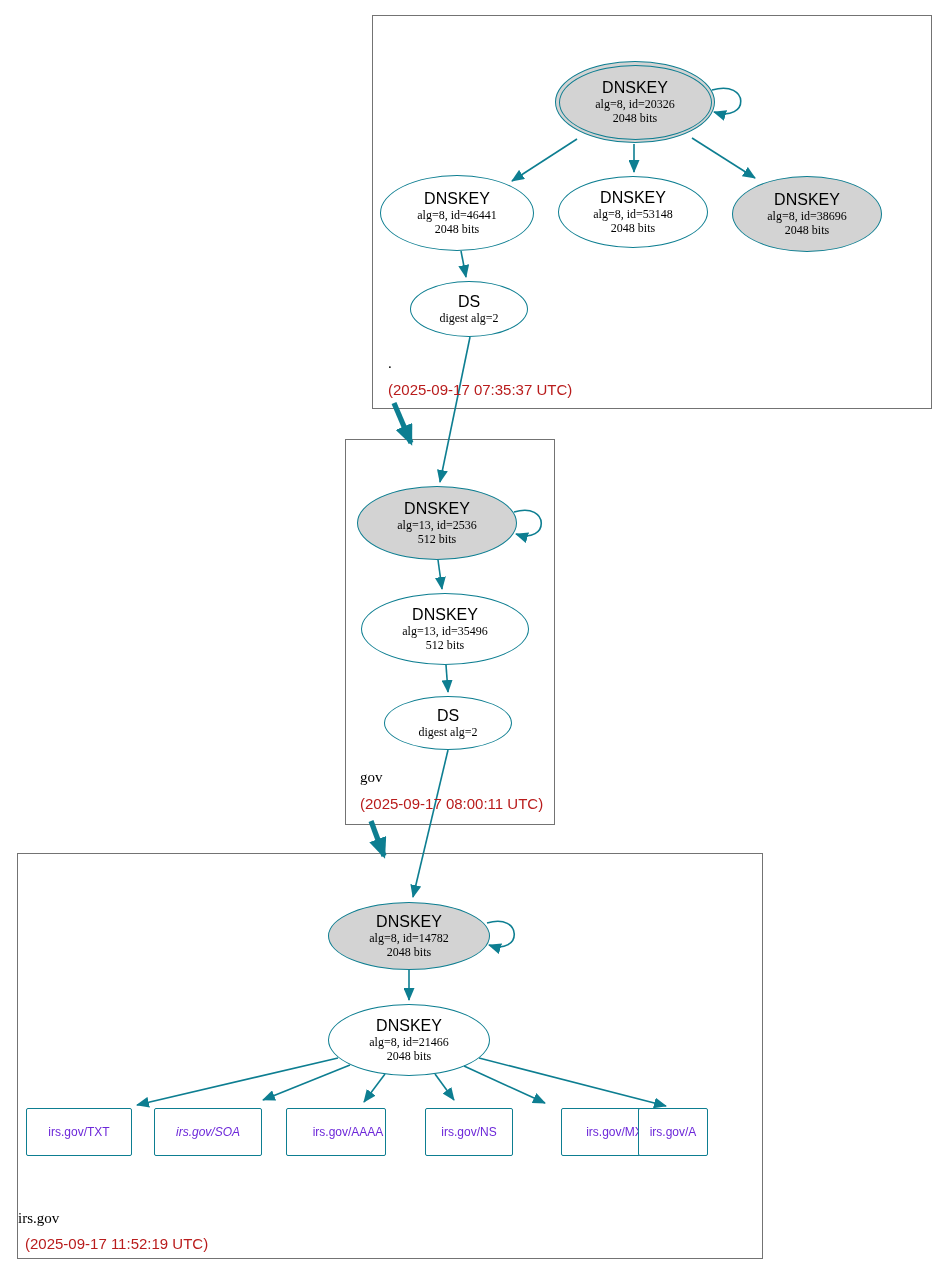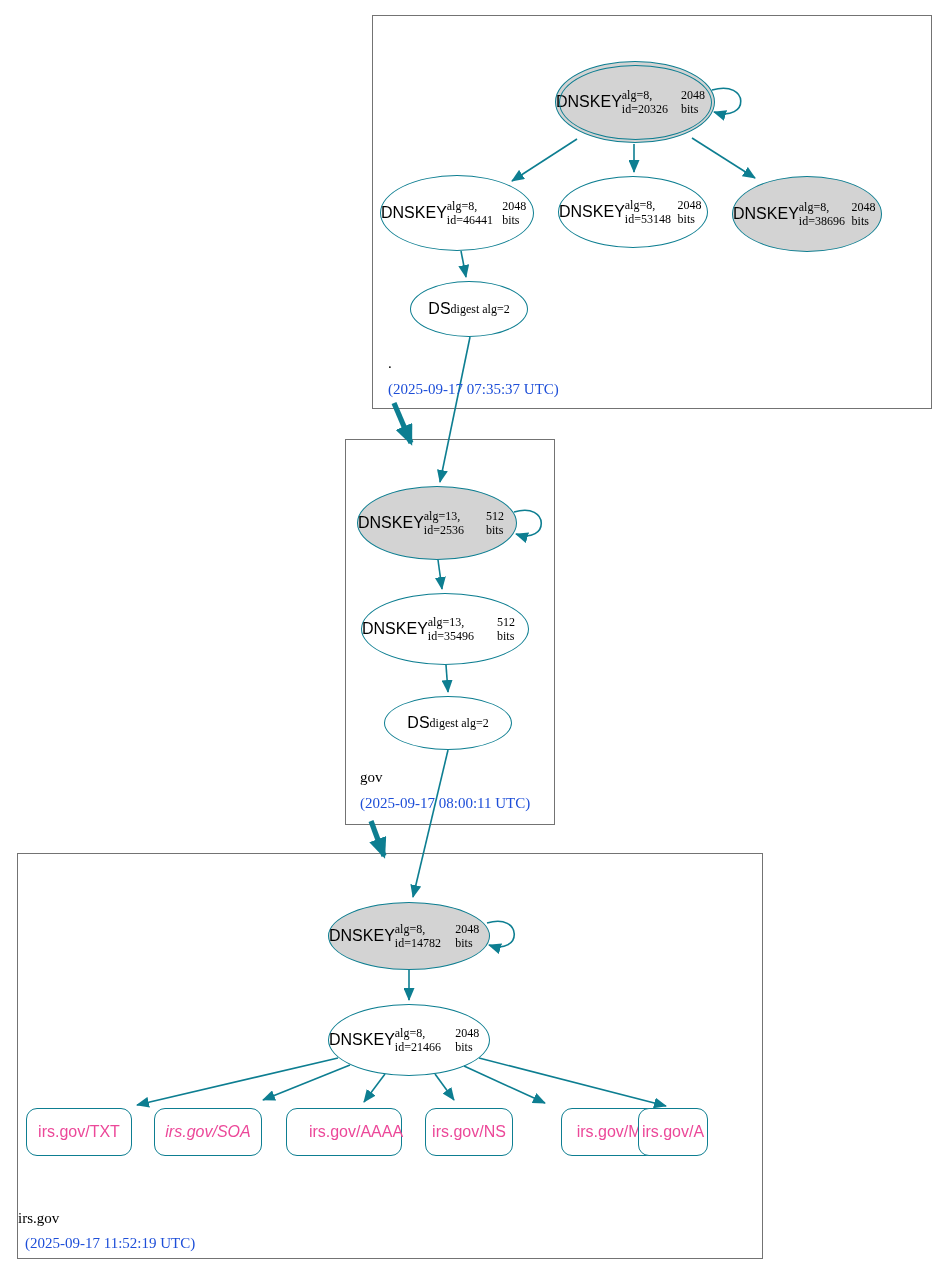--- a/index.html
+++ b/index.html
@@ -1,31 +1,31 @@
 <!DOCTYPE html>
 <html><head>
 <meta charset="utf-8">
 <style>
   html,body{margin:0;padding:0;background:#ffffff;}
   .canvas{position:relative;width:947px;height:1278px;background:#ffffff;
           font-family:"Liberation Serif", serif;overflow:hidden;}
   .zone-box{position:absolute;border:1px solid #737373;background:#ffffff;}
   .edges{position:absolute;left:0;top:0;width:947px;height:1278px;pointer-events:none;}
-  .node{position:absolute;display:flex;flex-direction:row;align-items:center;
+  .node{position:absolute;display:flex;flex-direction:column;align-items:center;
         justify-content:center;text-align:left;border:1.6px solid #0d7e91;
         border-radius:50%;background:#ffffff;box-sizing:border-box;}
   .node.gray{background:#d3d3d3;}
   .ring{position:absolute;inset:2.5px;border:1.6px solid #0d7e91;border-radius:50%;}
   .node .t{font-family:"Liberation Sans", sans-serif;font-size:16px;color:#000;line-height:1.15;}
   .node .d{font-family:"Liberation Serif", serif;font-size:12px;color:#000;line-height:1.18;}
-  .rrset{position:absolute;height:48px;border:1.6px solid #0d7e91;border-radius:11px;
+  .rrset{position:absolute;height:48px;border:1.6px solid #0d7e91;border-radius:2px;
          background:#fff;display:flex;align-items:center;justify-content:center;
-         font-family:"Liberation Sans", sans-serif;font-size:16px;color:#ec4899;box-sizing:border-box;}
+         font-family:"Liberation Sans", sans-serif;font-size:12px;color:#6d28d9;box-sizing:border-box;}
   .zlabel{position:absolute;font-family:"Liberation Serif", serif;font-size:15px;color:#000;}
-  .tstamp{position:absolute;font-family:Liberation Serif, serif;font-size:15px;color:#1d4ed8;}
+  .tstamp{position:absolute;font-family:Liberation Sans, sans-serif;font-size:15px;color:#b91c1c;}
 </style>
 </head>
 <body>
 
 <div class="canvas">
 
   <div class="zone-box" style="left:372px;top:15px;width:558px;height:392px;"></div>
   <div class="zone-box" style="left:345px;top:439px;width:208px;height:384px;"></div>
   <div class="zone-box" style="left:17px;top:853px;width:744px;height:404px;"></div>
 
@@ -113,21 +113,21 @@
     <div class="d">2048 bits</div>
   </div>
   <div class="node" style="left:328px;top:1004px;width:162px;height:72px;">
     <div class="t">DNSKEY</div>
     <div class="d">alg=8, id=21466</div>
     <div class="d">2048 bits</div>
   </div>
 
   <div class="rrset" style="left:26px;top:1108px;width:106px;">irs.gov/TXT</div>
   <div class="rrset" style="left:154px;top:1108px;width:108px;font-style:italic;">irs.gov/SOA</div>
-  <div class="rrset" style="left:286px;top:1108px;width:116px;padding-left:24px;">irs.gov/AAAA</div>
+  <div class="rrset" style="left:286px;top:1108px;width:100px;padding-left:24px;">irs.gov/AAAA</div>
   <div class="rrset" style="left:425px;top:1108px;width:88px;">irs.gov/NS</div>
   <div class="rrset" style="left:561px;top:1108px;width:100px;padding-left:7px;">irs.gov/MX</div>
   <div class="rrset" style="left:638px;top:1108px;width:70px;">irs.gov/A</div>
 
   <div class="zlabel" style="left:18px;top:1210px;">irs.gov</div>
   <div class="tstamp" style="left:25px;top:1235px;">(2025-09-17 11:52:19 UTC)</div>
 
 </div>
 
 </body></html>

